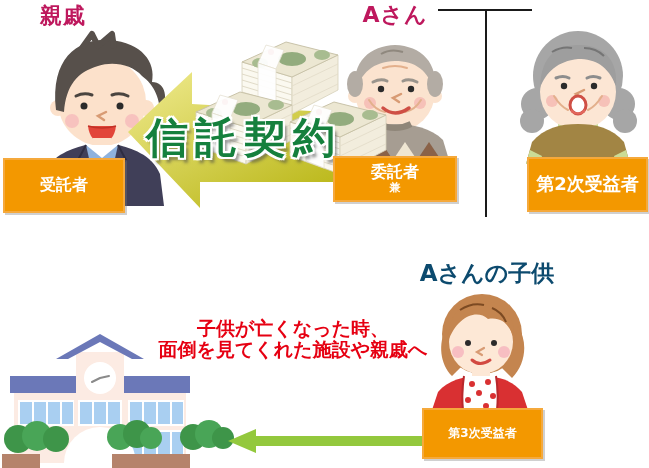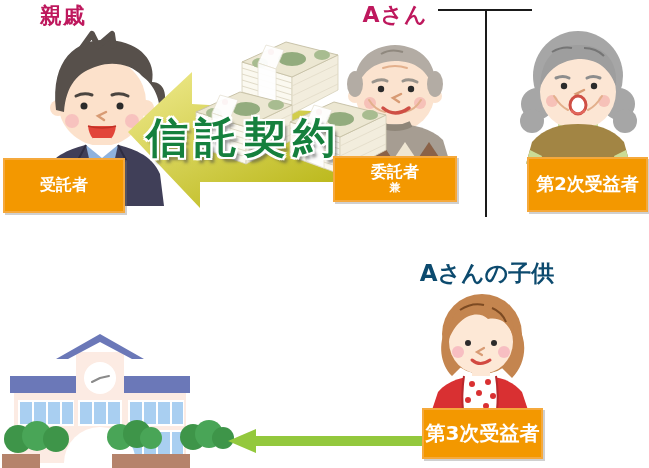--- a/index.html
+++ b/index.html
@@ -24,21 +24,21 @@
     position:absolute; background:#f39800; border:2px solid #f5a93c;
     box-shadow:2px 2px 0 rgba(120,120,120,.35);
     color:#fff; font-weight:800; text-align:center;
     display:flex; flex-direction:column; align-items:center; justify-content:center;
     z-index:5; box-sizing:border-box; line-height:1.15; white-space:nowrap;
   }
   .box-trustee   { left:3px;   top:158px; width:122px; height:55px; font-size:16px; }
   .box-settlor   { left:333px; top:156px; width:124px; height:46px; font-size:16px; }
   .box-settlor .small { font-size:11px; font-weight:600; }
   .box-benef2    { left:527px; top:157px; width:121px; height:55px; font-size:18px; }
-  .box-benef3    { left:422px; top:408px; width:121px; height:51px; font-size:20px; }
+  .box-benef3    { left:422px; top:408px; width:121px; height:51px; font-size:12px; }
   
   .trust-arrow { left:120px; top:70px; z-index:2; }
   .money { left:190px; top:36px; z-index:3; }
   .trust-label {
     position:absolute; left:146px; top:110px; z-index:4; white-space:nowrap;
     font-size:42px; font-weight:900; color:#15803d; letter-spacing:7px;
     text-shadow:
       -2px -2px 0 #fff, 2px -2px 0 #fff, -2px 2px 0 #fff, 2px 2px 0 #fff,
       0 -2px 0 #fff, 0 2px 0 #fff, -2px 0 0 #fff, 2px 0 0 #fff,
       4px 5px 3px rgba(70,70,70,.55);
@@ -214,20 +214,24 @@
     <div>委託者</div>
     <div class="small">兼</div>
   </div>
   <div class="role-box box-benef2">
     <div>第2次受益者</div>
   </div>
   <div class="role-box box-benef3">
     <div>第3次受益者</div>
   </div>
 
+  <div class="note">
+    <div>子供が亡くなった時、</div>
+    <div>面倒を見てくれた施設や親戚へ</div>
+  </div>
 
   <svg class="building" width="240" height="136" viewBox="0 0 240 136">
     <rect x="14" y="61" width="62" height="70" fill="#fcebe3"></rect>
     <rect x="124" y="61" width="62" height="70" fill="#fcebe3"></rect>
     <rect x="76" y="20" width="48" height="111" fill="#fcebe3"></rect>
     <rect x="10" y="44" width="66" height="17" fill="#6b78b8"></rect>
     <rect x="124" y="44" width="66" height="17" fill="#6b78b8"></rect>
     <path d="M56,27 L100,2 L144,27 L132,27 L100,10 L68,27 Z" fill="#6b78b8"></path>
     <circle cx="100" cy="46" r="16" fill="#ffffff"></circle>
     <path d="M100,46 L92,50 M100,46 L109,44" stroke="#8a8a8a" stroke-width="2" stroke-linecap="round"></path>

